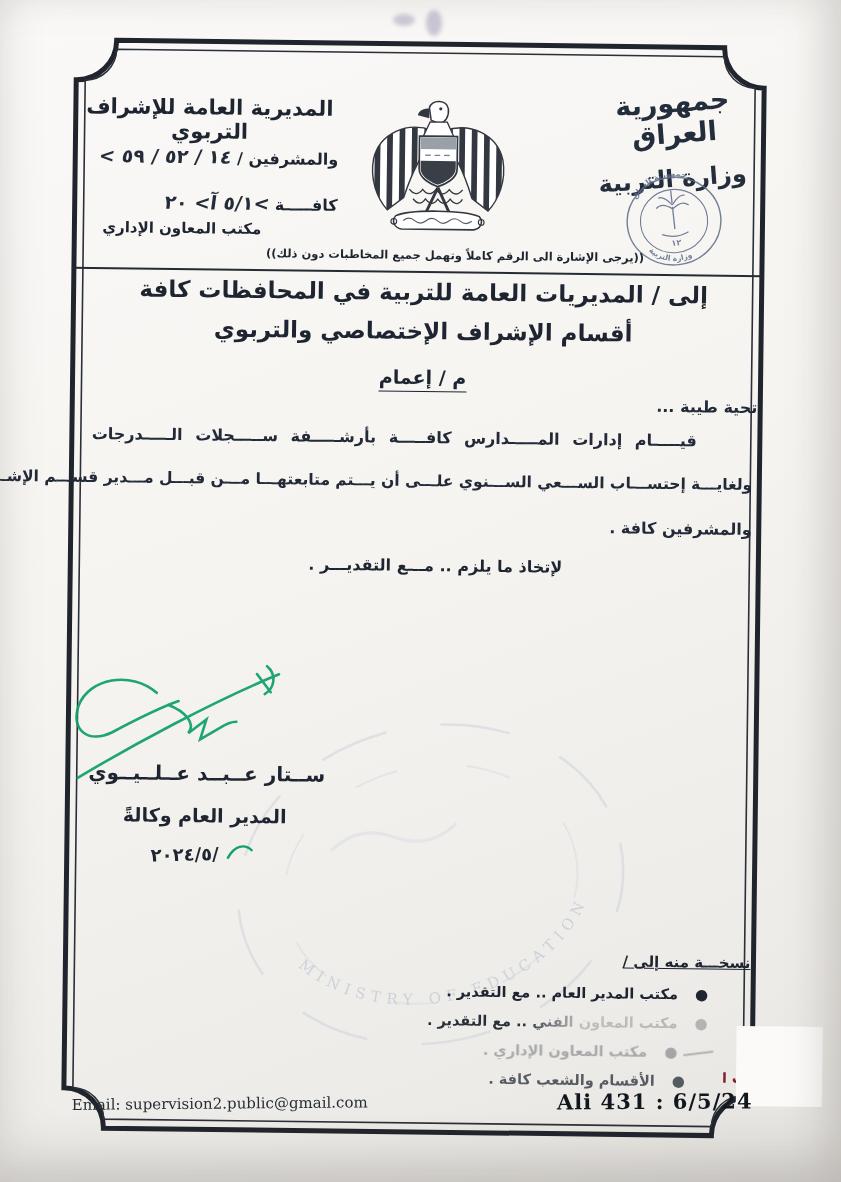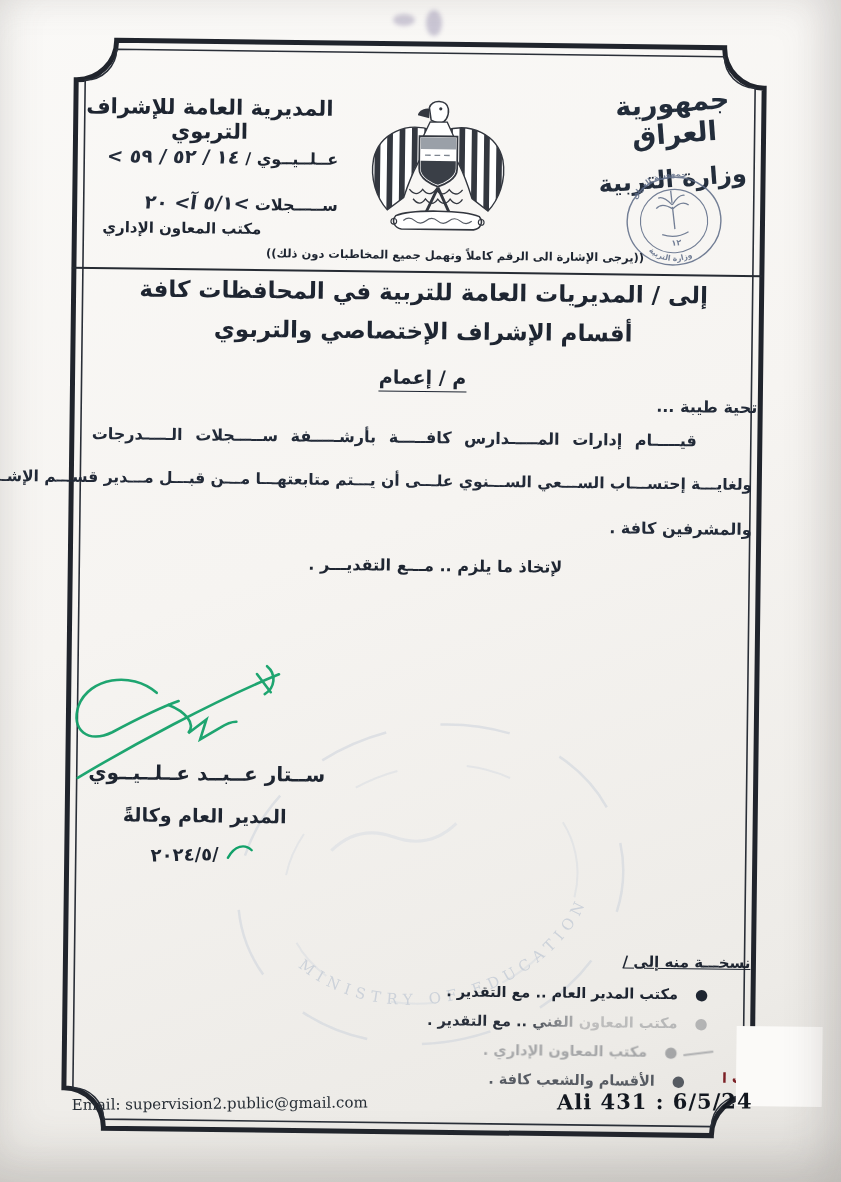--- a/index.html
+++ b/index.html
@@ -78,25 +78,25 @@
       <path d="M120,118 q32,-20 64,0 q32,20 64,0" fill="none" stroke="#d6dbe2" stroke-width="3" opacity=".6"></path>
       <path id="wmArc" d="M48,196 A168,128 0 0 0 372,196" fill="none" stroke="none"></path>
       <text font-size="15" letter-spacing="6" fill="#c2cad5" opacity=".9" font-family="DejaVu Serif,serif">
         <textPath href="#wmArc" startOffset="8%">MINISTRY OF EDUCATION</textPath>
       </text>
     </svg>
 
     <div class="abs dir-title rtl">المديرية العامة للإشراف التربوي</div>
 
     <div class="abs refline rtl">
-      <span>عــلــيــوي /</span>
+      <span>والمشرفين /</span>
       <span class="hand ov">&lt; ٥٩ / ٥٢ / ١٤</span>
     </div>
     <div class="abs refline rtl" style="top:194px;">
-      <span>ســـــجلات</span>
+      <span>كافـــــة</span>
       <span class="hand ov">٢٠ &lt;آ ٥/١&lt;</span>
     </div>
     <div class="abs office rtl">مكتب المعاون الإداري</div>
 
     <svg class="abs" width="152" height="145" viewBox="0 0 160 150" style="left:357px;top:95px;">
       <defs>
         <pattern id="wstripes" width="13" height="10" patternUnits="userSpaceOnUse">
           <rect width="13" height="10" fill="#fff"></rect>
             <rect width="6" height="10" fill="#33373f"></rect>
         </pattern>

